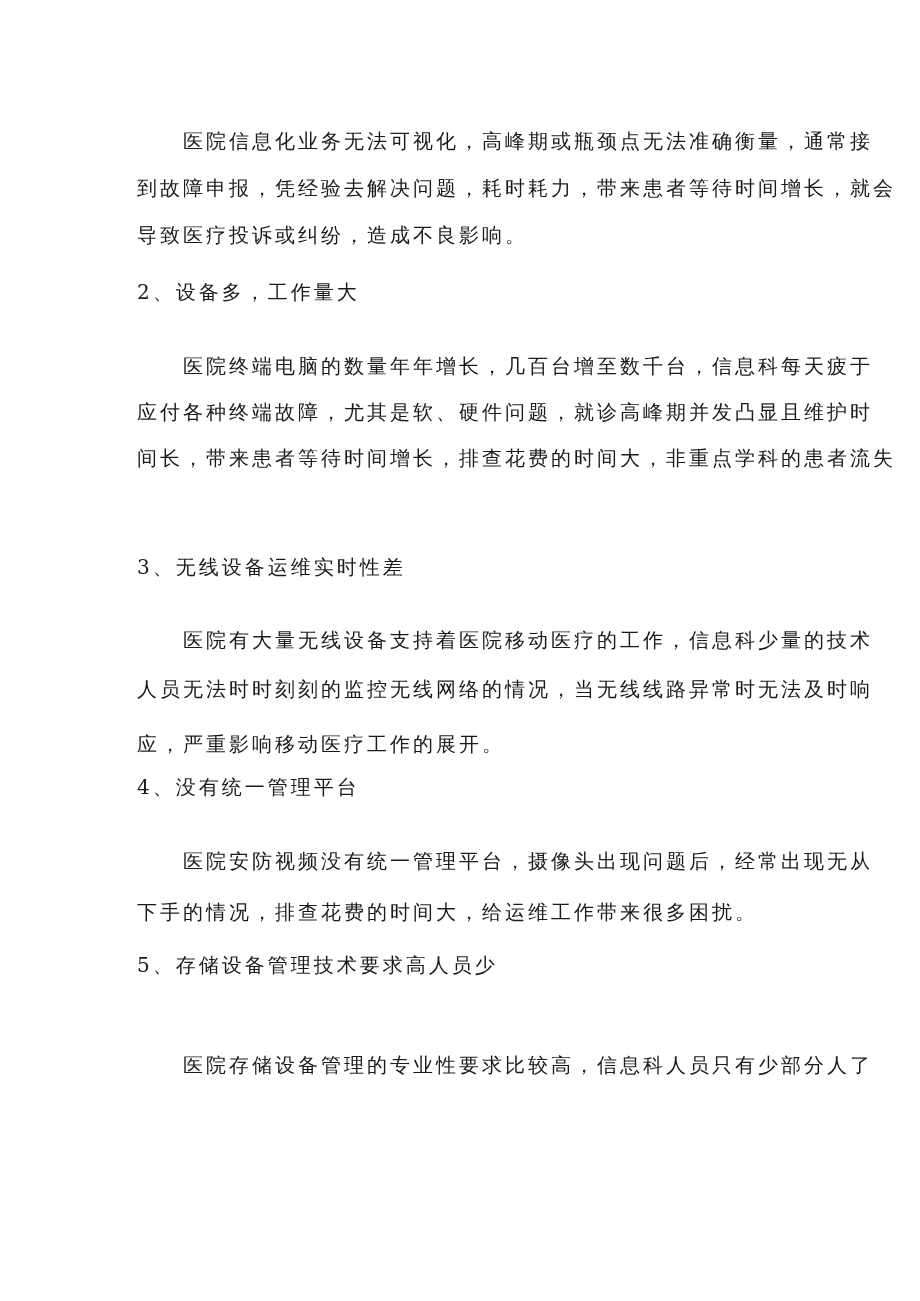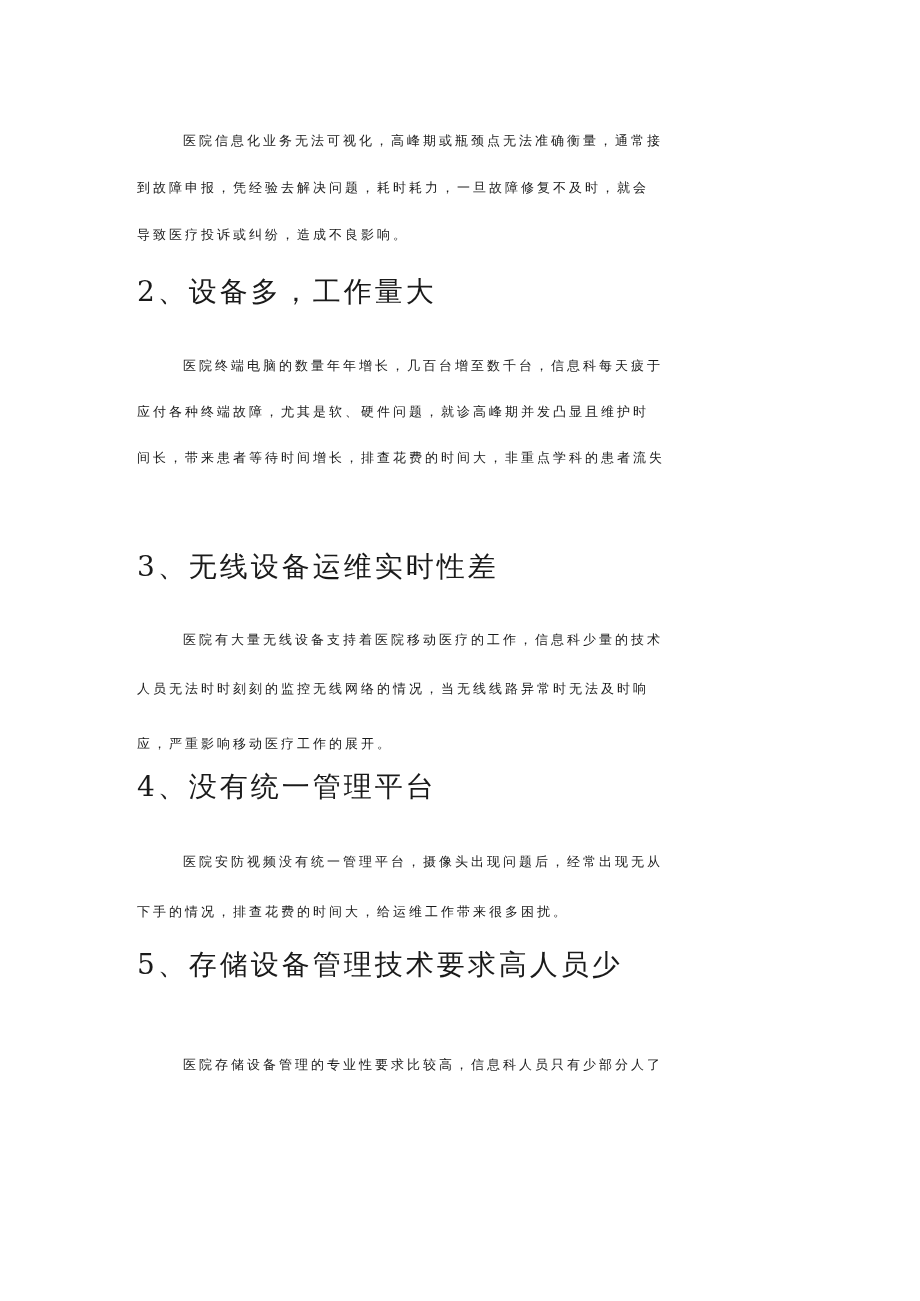--- a/index.html
+++ b/index.html
@@ -20,35 +20,35 @@
       left: 0; top: 0;
       width: 920px;
       height: 1301px;
       background: #ffffff;
     }
     .line {
       position: absolute;
       left: 137px;
       height: 30px;
       line-height: 30px;
-      font-size: 13px;
+      font-size: 20px;
       letter-spacing: 3px;
       white-space: nowrap;
       color: #1a1a1a;
     }
     .line.indent { left: 183px; }
-    .heading { font-size: 28px; }
+    .heading { font-size: 20px; }
   </style>
 </head>
 <body>
 
 <div class="page">
 
   <div class="line indent" style="top:126px;">医院信息化业务无法可视化，高峰期或瓶颈点无法准确衡量，通常接</div>
-  <div class="line" style="top:173px;">到故障申报，凭经验去解决问题，耗时耗力，一旦故障修复不及时，就会</div>
+  <div class="line" style="top:173px;">到故障申报，凭经验去解决问题，耗时耗力，带来患者等待时间增长，就会</div>
   <div class="line" style="top:220px;">导致医疗投诉或纠纷，造成不良影响。</div>
 
   <div class="line heading" style="top:277px;">2、设备多，工作量大</div>
   <div class="line indent" style="top:351px;">医院终端电脑的数量年年增长，几百台增至数千台，信息科每天疲于</div>
   <div class="line" style="top:397px;">应付各种终端故障，尤其是软、硬件问题，就诊高峰期并发凸显且维护时</div>
   <div class="line" style="top:443px;">间长，带来患者等待时间增长，排查花费的时间大，非重点学科的患者流失</div>
 
   <div class="line heading" style="top:552px;">3、无线设备运维实时性差</div>
   <div class="line indent" style="top:625px;">医院有大量无线设备支持着医院移动医疗的工作，信息科少量的技术</div>
   <div class="line" style="top:674px;">人员无法时时刻刻的监控无线网络的情况，当无线线路异常时无法及时响</div>

